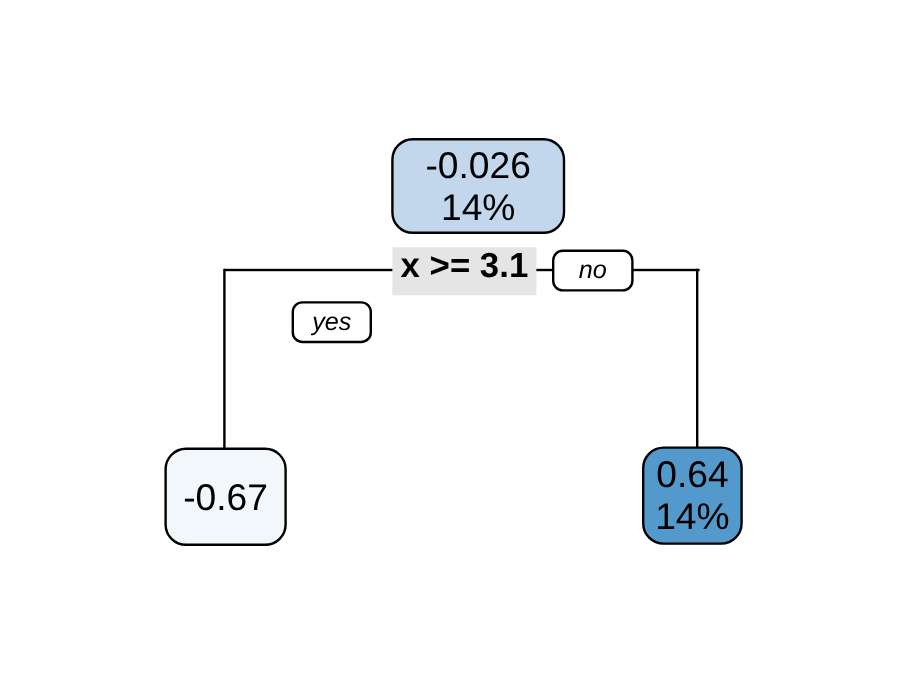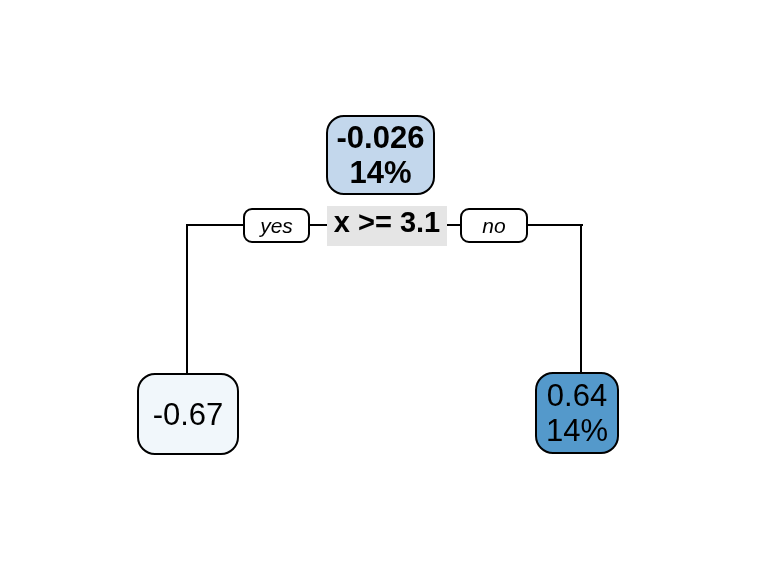--- a/index.html
+++ b/index.html
@@ -30,21 +30,21 @@
     border: 2px solid #000000;
     border-radius: 18px;
     display: flex;
     flex-direction: column;
     align-items: center;
     justify-content: center;
     font-size: 31px;
     line-height: 35px;
     text-align: center;
   }
-  #root-node  { left: 326px; top: 115px; width: 109px; height: 80px; font-weight: bold; }
+  #root-node  { left: 326px; top: 115px; width: 145px; height: 80px; }
   #left-leaf  { left: 137px; top: 373px; width: 102px; height: 82px; }
   #right-leaf { left: 535px; top: 372px; width:  84px; height: 82px; align-items: center; }
 
   
   .split-label {
     position: absolute;
     z-index: 2;
     left: 327px; top: 206px;
     width: 120px; height: 40px;
     background: #e5e5e5;
@@ -64,21 +64,21 @@
     border-radius: 9px;
     background: #ffffff;
     display: flex;
     align-items: center;
     justify-content: center;
     font-size: 21px;
     font-style: italic;
     top: 208px;
     height: 35px;
   }
-  #yes-label { left: 243px; width: 67px; }
+  #yes-label { left: 243px; width: 67px; margin-top: 43px; }
   #no-label  { left: 460px; width: 68px; }
 
   #h-branch      { left: 187px; top: 224px; width: 396px; height: 2px; }
   #v-branch-left { left: 186px; top: 224px; width: 2px;  height: 151px; }
   #v-branch-right{ left: 580px; top: 224px; width: 2px;  height: 150px; }
 </style>
 </head>
 <body>
 
 <div id="canvas">

